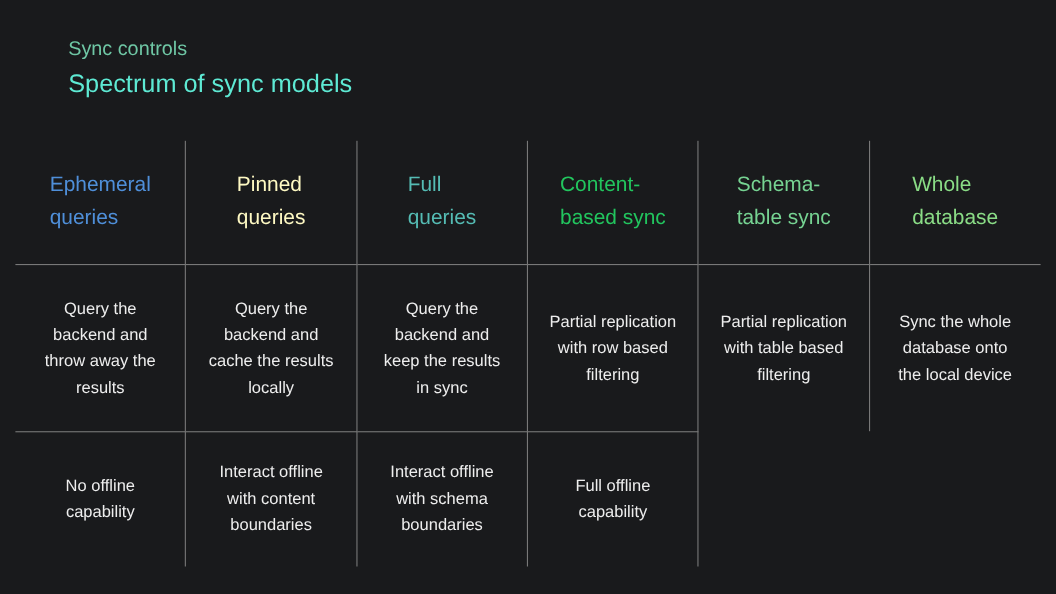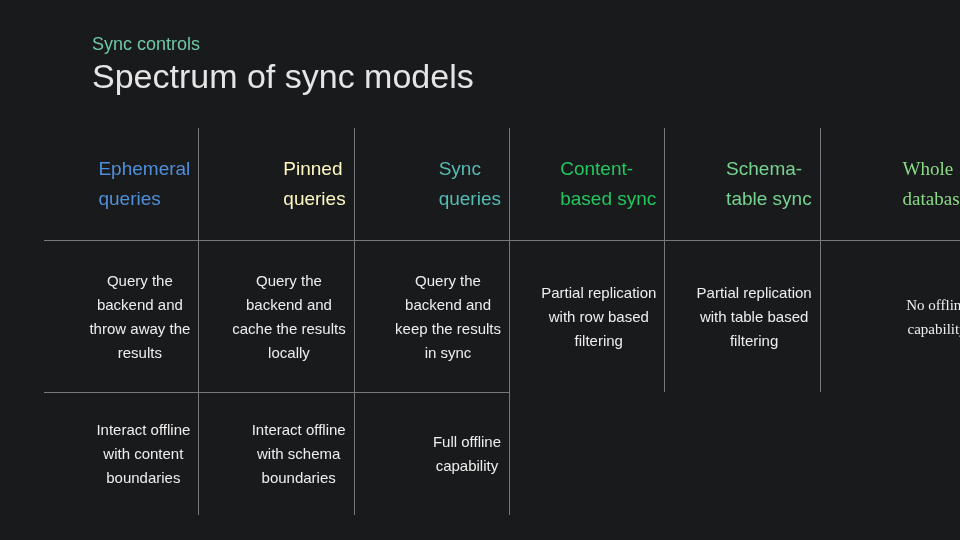--- a/index.html
+++ b/index.html
@@ -9,56 +9,55 @@
     height: 540px;
     background: #191a1c;
     font-family: "Liberation Sans", sans-serif;
     color: #ececec;
     overflow: hidden;
   }
   .slide {
     position: relative;
     width: 820px;
     height: 540px;
-    margin-left: 30px;
   }
   .heading {
     position: absolute;
     left: 62px;
     top: 32px;
   }
   .kicker {
     font-size: 18px;
     line-height: 24px;
     font-weight: 400;
   }
   .title {
-    font-size: 34px;
+    font-size: 23px;
     line-height: 32px;
     font-weight: 400;
-    color: #e5e5e5;
+    color: #5eead4;
     margin-top: 4px;
   }
   .sync-table {
     position: absolute;
     left: 14px;
     top: 128px;
     width: 932px;
     display: grid;
     grid-template-columns: repeat(6, 1fr);
     grid-template-rows: 112px 152px 123px;
   }
   .cell {
     display: flex;
     align-items: center;
-    justify-content: flex-end;
+    justify-content: center;
     border-right: 1px solid #787878;
     padding: 0 8px;
   }
-  .cell:nth-child(6n) { border-right: none; font-family: Liberation Serif, serif; }
+  .cell:nth-child(6n) { border-right: none; }
   .cell:nth-child(n+7) { border-top: 1px solid #787878; }
   .hwrap {
     font-size: 19px;
     line-height: 30px;
     text-align: left;
     white-space: pre-line;
     font-weight: 400;
   }
   .btext {
     font-size: 15px;
@@ -82,21 +81,21 @@
 
     <div class="cell">
       <div class="hwrap" style="color: rgb(79, 143, 217);">Ephemeral
 queries</div>
     </div>
     <div class="cell">
       <div class="hwrap" style="color: #fef9c3;">Pinned
 queries</div>
     </div>
     <div class="cell">
-      <div class="hwrap" style="color: rgb(85, 188, 180);">Sync
+      <div class="hwrap" style="color: rgb(85, 188, 180);">Full
 queries</div>
     </div>
     <div class="cell">
       <div class="hwrap" style="color: #22c55e;">Content-
 based sync</div>
     </div>
     <div class="cell">
       <div class="hwrap" style="color: rgb(118, 211, 146);">Schema-
 table sync</div>
     </div>
@@ -126,20 +125,25 @@
     <div class="cell">
       <div class="btext">Partial replication
 with row based
 filtering</div>
     </div>
     <div class="cell">
       <div class="btext">Partial replication
 with table based
 filtering</div>
     </div>
+    <div class="cell">
+      <div class="btext">Sync the whole
+database onto
+the local device</div>
+    </div>
 
     <div class="cell">
       <div class="btext">No offline
 capability</div>
     </div>
     <div class="cell">
       <div class="btext">Interact offline
 with content
 boundaries</div>
     </div>

